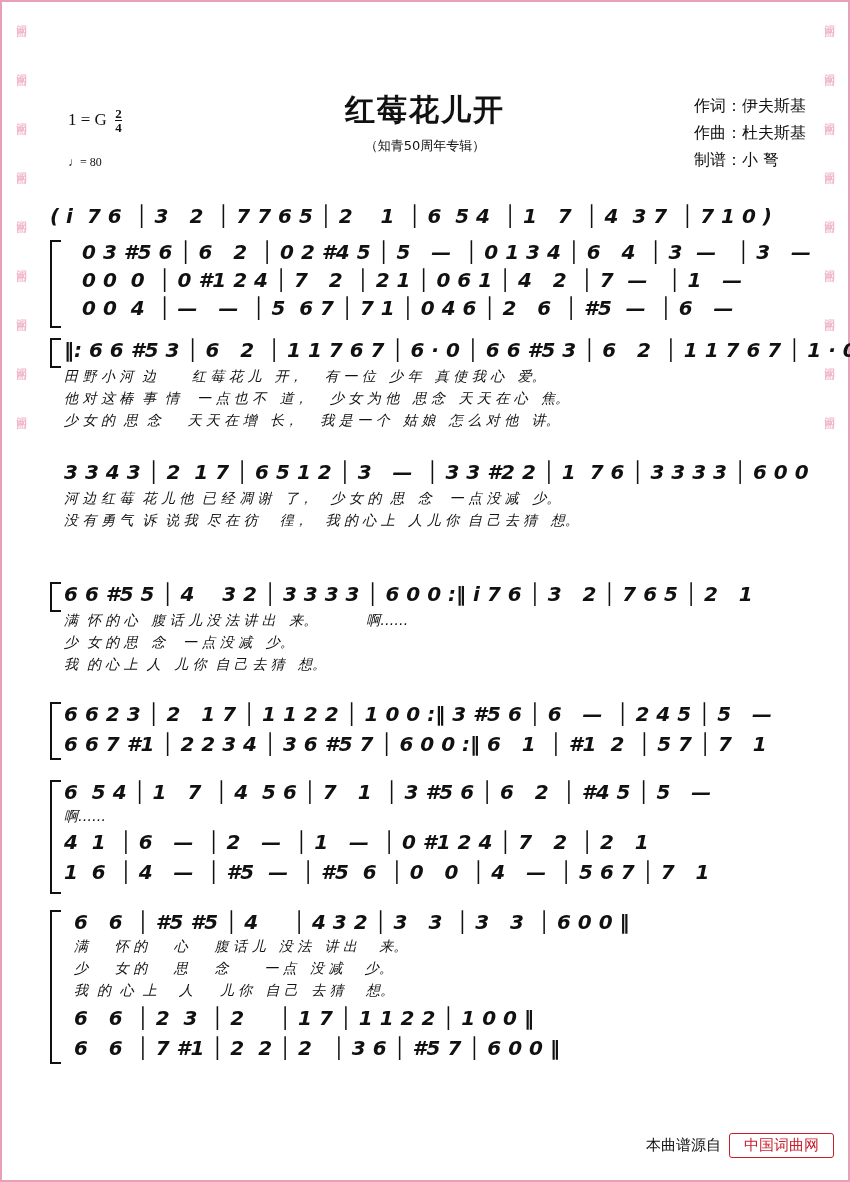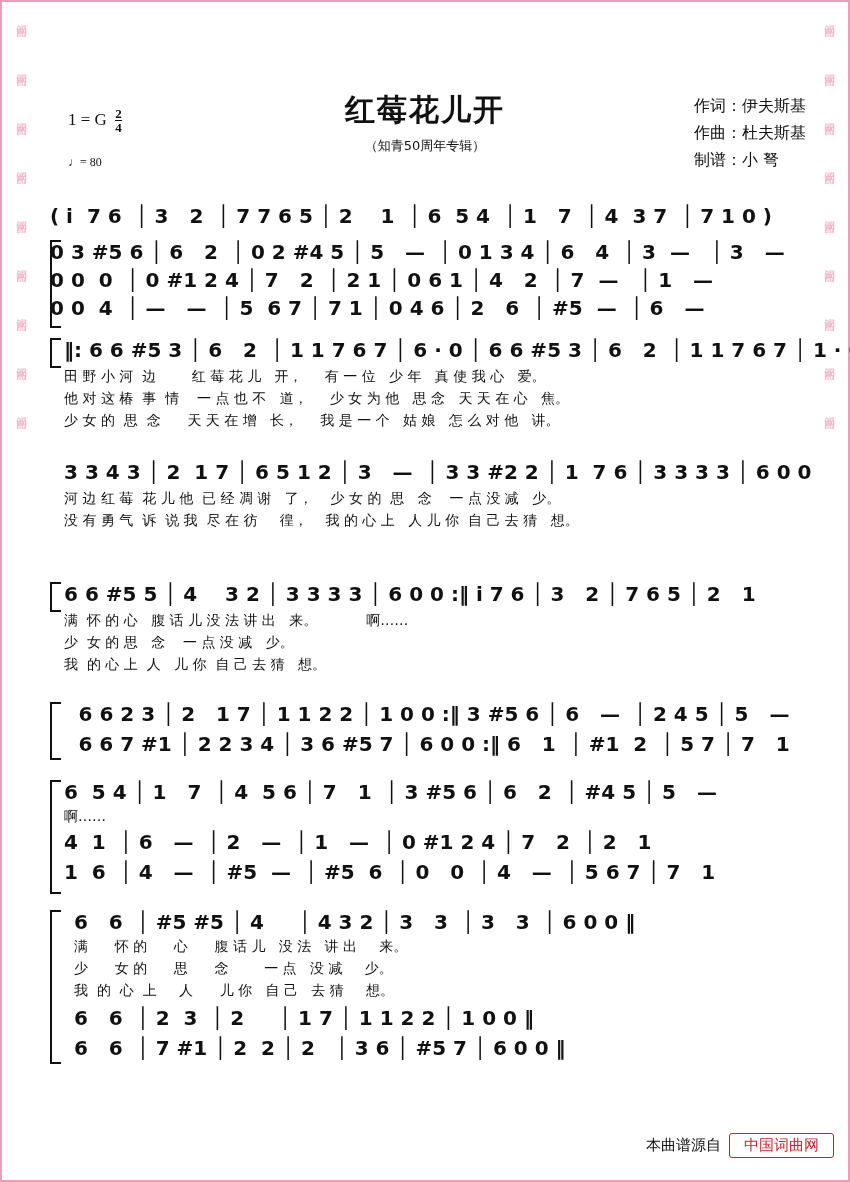--- a/index.html
+++ b/index.html
@@ -55,21 +55,21 @@
   .keyblock .frac{
     display:inline-block;vertical-align:middle;
     font-size:13px;line-height:1.0;text-align:center;margin-left:4px;
     position:relative;top:-1px;
   }
   .keyblock .frac b{display:block;font-weight:bold;}
   .keyblock .frac .bar{display:block;border-top:1.5px solid #111;}
   .tempo{margin-top:20px;font-size:12px;}
 
   .staff{
-    position:absolute;left:10px;right:6px;
+    position:absolute;left:10px;right:6px;font-style:italic;
   }
   .row{
     position:relative;
     height:var(--h,30px);
     font-family:"DejaVu Sans", sans-serif;
   }
   .notes{
     font-size:20px;font-weight:bold;color:#111;
     letter-spacing:0px;white-space:pre;
     font-family:"DejaVu Sans", sans-serif;
@@ -140,21 +140,21 @@
     </div>
 
     <div class="staff" style="top:192px;">
       <div class="row" style="--h:34px;">
         <div class="notes">( i  7 6  │ 3   2  │ 7 7 6 5 │ 2    1  │ 6  5 4  │ 1   7  │ 4  3 7  │ 7 1 0 )</div>
       </div>
     </div>
 
     <div class="staff" style="top:228px;">
       <div class="blk" style="left:0;top:0;height:84px;width:9px;border-left:2.5px solid #111;border-top:2.5px solid #111;border-bottom:2.5px solid #111;"></div>
-      <div style="margin-left:0;">
+      <div style="margin-left:32px;">
         <div class="row" style="--h:28px;">
           <div class="notes">0 3 #5 6 │ 6   2  │ 0 2 #4 5 │ 5   —  │ 0 1 3 4 │ 6   4  │ 3  —   │ 3   —</div>
         </div>
         <div class="row" style="--h:28px;">
           <div class="notes">0 0  0  │ 0 #1 2 4 │ 7   2  │ 2 1 │ 0 6 1 │ 4   2  │ 7  —   │ 1   —</div>
         </div>
         <div class="row" style="--h:28px;">
           <div class="notes">0 0  4  │ —   —  │ 5  6 7 │ 7 1 │ 0 4 6 │ 2   6  │ #5  —  │ 6   —</div>
         </div>
       </div>
@@ -205,21 +205,21 @@
           <div class="lyrics">少  女 的 思   念    一 点 没 减   少。</div>
         </div>
         <div class="row" style="--h:22px;">
           <div class="lyrics">我  的 心 上  人   儿 你  自 己 去 猜   想。</div>
         </div>
       </div>
     </div>
 
     <div class="staff" style="top:690px;">
       <div class="blk" style="left:0;top:0;height:54px;width:9px;border-left:2.5px solid #111;border-top:2.5px solid #111;border-bottom:2.5px solid #111;"></div>
-      <div style="margin-left:14px;text-align:center;">
+      <div style="margin-left:14px;">
         <div class="row" style="--h:30px;">
           <div class="notes">6 6 2 3 │ 2   1 7 │ 1 1 2 2 │ 1 0 0 :‖ 3 #5 6 │ 6   —  │ 2 4 5 │ 5   —</div>
         </div>
         <div class="row" style="--h:30px;">
           <div class="notes">6 6 7 #1 │ 2 2 3 4 │ 3 6 #5 7 │ 6 0 0 :‖ 6   1  │ #1  2  │ 5 7 │ 7   1</div>
         </div>
       </div>
     </div>
 
     <div class="staff" style="top:768px;">

